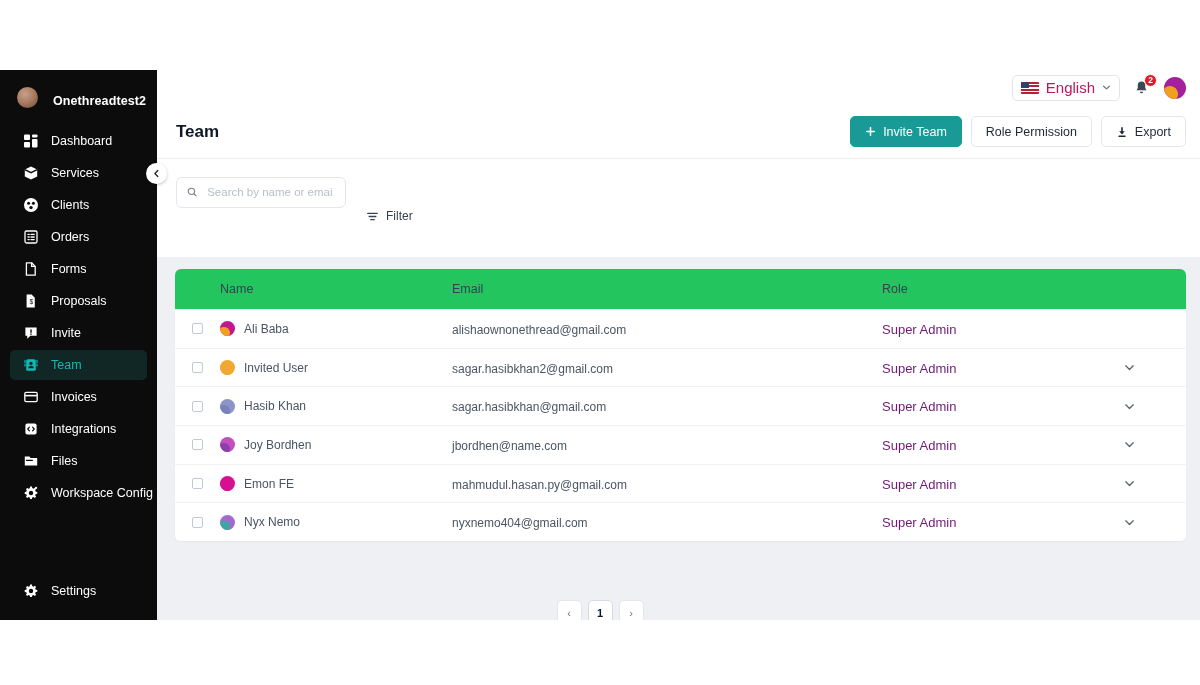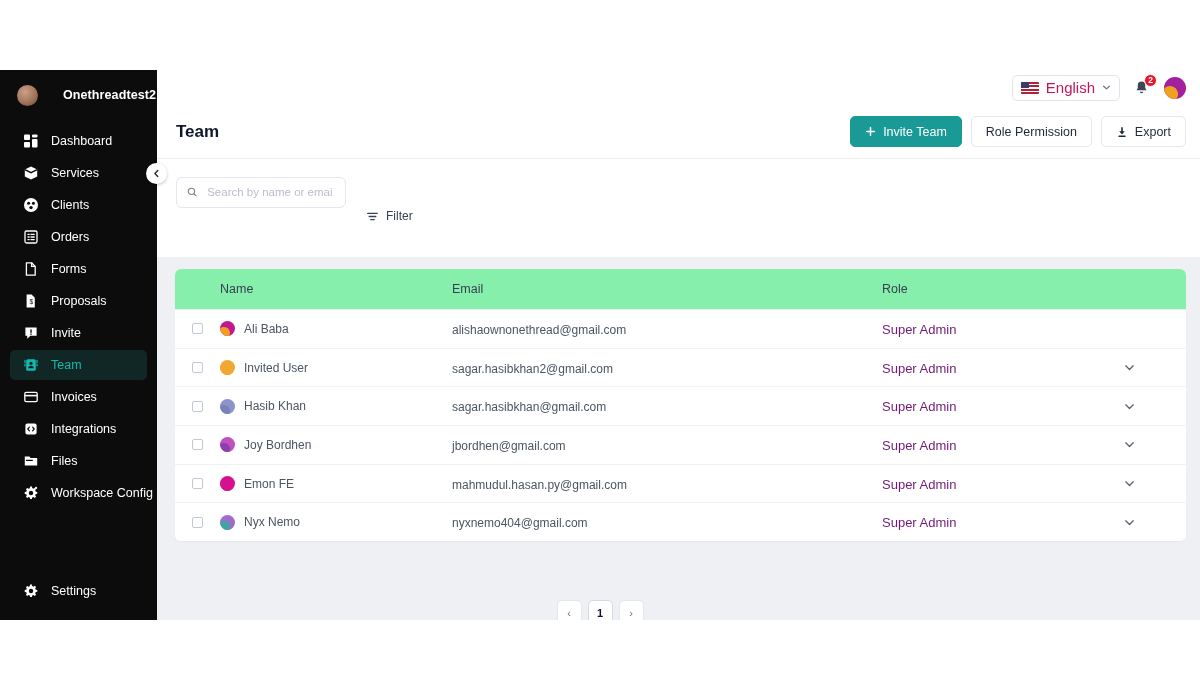--- a/index.html
+++ b/index.html
@@ -18,21 +18,21 @@
   }
 
   
   #sidebar {
     position: absolute; left: 0; top: 0;
     width: 157px; height: 550px;
     background: #0c0c0c;
     color: #ffffff;
   }
   .brand {
-    display: flex; align-items: center; gap: 25px;
+    display: flex; align-items: flex-end; gap: 15px;
     padding: 12px 0 12px 17px;
     height: 26px;
   }
   .brand-avatar {
     width: 21px; height: 21px; border-radius: 50%;
     background: radial-gradient(circle at 38% 33%, #c9a08a 0%, #a87a60 48%, #6d4a36 100%);
     flex: none;
   }
   .brand-name {
     font-size: 12.5px; font-weight: bold; color: #ffffff;
@@ -169,21 +169,21 @@
   #tablecard {
     position: absolute; left: 175px; top: 199px;
     width: 1011px;
     background: #ffffff;
     border-radius: 6px;
     overflow: hidden;
     box-shadow: 0 1px 2px rgba(16,24,40,0.04);
   }
   .t-head {
     display: flex; align-items: center;
-    height: 40px; background: #86efac;
+    height: 40px; background: #22c55e;
     border-bottom: 1px solid #eef0f3;
     font-size: 12.5px; color: #374151;
   }
   .t-row {
     display: flex; align-items: center;
     height: 37.7px;
     border-bottom: 1px solid #f1f2f5;
     background: #ffffff;
   }
   .t-row:last-child { border-bottom: none; }
@@ -482,21 +482,21 @@
         <div class="t-row">
           <div class="c-check">
             <span class="cbx"></span>
           </div>
           <div class="c-name">
             <span class="av" style="background: rgb(194, 79, 190); --accent: #8e3fae;">
               <span style="position: absolute; left: -2px; bottom: -3px; width: 12px; height: 12px; border-radius: 50%; transform: rotate(25deg); background: rgb(142, 63, 174);"></span>
             </span>
             <span class="cell-txt">Joy Bordhen</span>
           </div>
-          <div class="c-email"><span class="cell-txt">jbordhen@gmail.com</span></div>
+          <div class="c-email"><span class="cell-txt">jbordhen@name.com</span></div>
           <div class="c-role"><span class="cell-role">Super Admin</span></div>
           <div class="c-act">
             <svg class="chev" width="13" height="13" viewBox="0 0 14 14" fill="none" stroke="#59606e" stroke-width="1.4" stroke-linecap="round" stroke-linejoin="round">
               <path d="M3 5.2 7 9.2l4-4"></path>
             </svg>
           </div>
         </div>
         <div class="t-row">
           <div class="c-check">
             <span class="cbx"></span>

